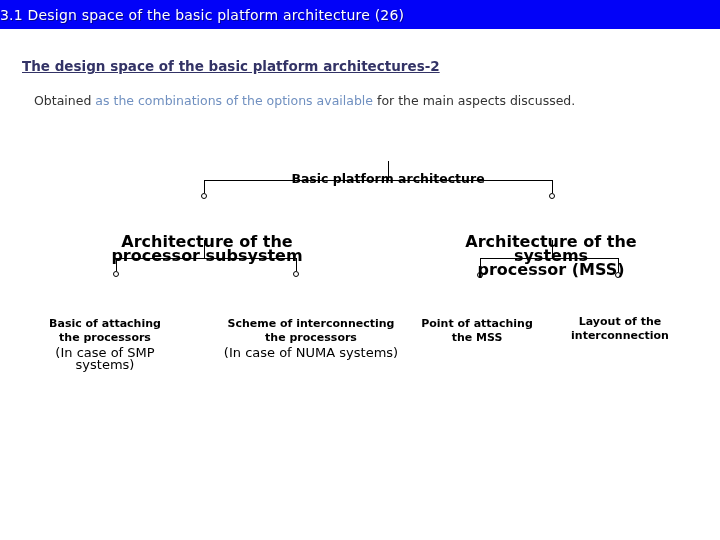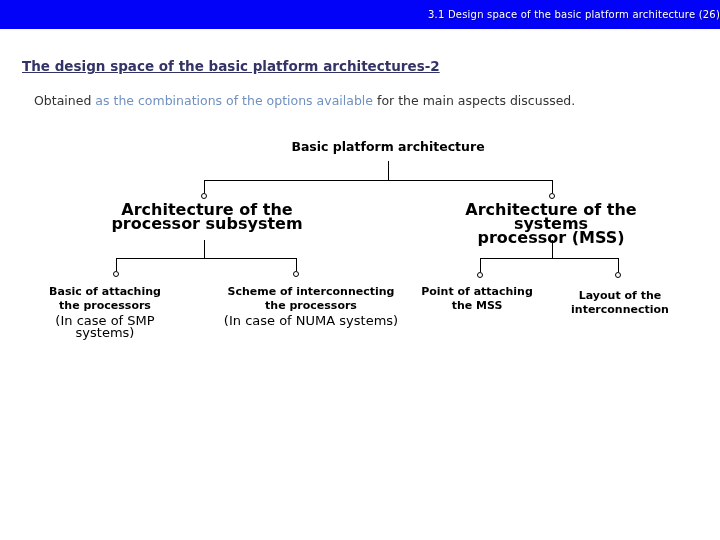--- a/index.html
+++ b/index.html
@@ -16,26 +16,25 @@
     font-family: "DejaVu Sans", "Liberation Sans", sans-serif;
   }
   .titlebar {
     position: absolute;
     top: 0; left: 0; right: 0;
     height: 29px;
     background: var(--titlebar_bg, #0202f8);
     color: var(--titlebar_text, #ffffff);
     display: flex;
     align-items: center;
-    justify-content: flex-end;
-    font-size: 10px;
+    justify-content: flex-start;
+    font-size: 14px;
     font-weight: 500;
     letter-spacing: 0.2px;
     text-shadow: 1px 1px 0 rgba(8, 8, 90, 0.65);
-    padding-left: 17px;
   }
   .heading {
     position: absolute;
     left: 22px;
     top: 58px;
     font-size: 13.5px;
     font-weight: bold;
     color: var(--heading_text, #333366);
     white-space: nowrap;
     text-decoration: underline;
@@ -66,20 +65,21 @@
   .tree-svg circle {
     stroke: var(--diagram_line, #000000);
     stroke-width: 1;
     fill: #ffffff;
   }
   .node {
     position: absolute;
     text-align: center;
     color: #000000;
     font-weight: bold;
+    margin-top: 32px;
   }
   .node .line { display: block; }
   .root-label {
     left: 288px; top: 139px; width: 200px;
     font-size: 12.5px;
     line-height: 15px;
   }
   .branch-label {
     width: 200px; top: 203px;
     font-size: 16px;
@@ -88,21 +88,21 @@
   .branch-left  { left: 107px; }
   .branch-right { left: 451px; }
   .leaf-label {
     top: 285px;
     font-size: 11px;
     line-height: 13.5px;
   }
   .leaf-0 { left: 25px;  width: 160px; }
   .leaf-1 { left: 218px; width: 186px; }
   .leaf-2 { left: 397px; width: 160px; }
-  .leaf-3 { left: 540px; width: 160px; top: 289px; }
+  .leaf-3 { left: 540px; width: 160px; top: 283px; }
   .leaf-note {
     display: block;
     margin-top: 3px;
     font-size: 13px;
     font-weight: normal;
     line-height: 12px;
   }
 </style>
 </head>
 <body>

